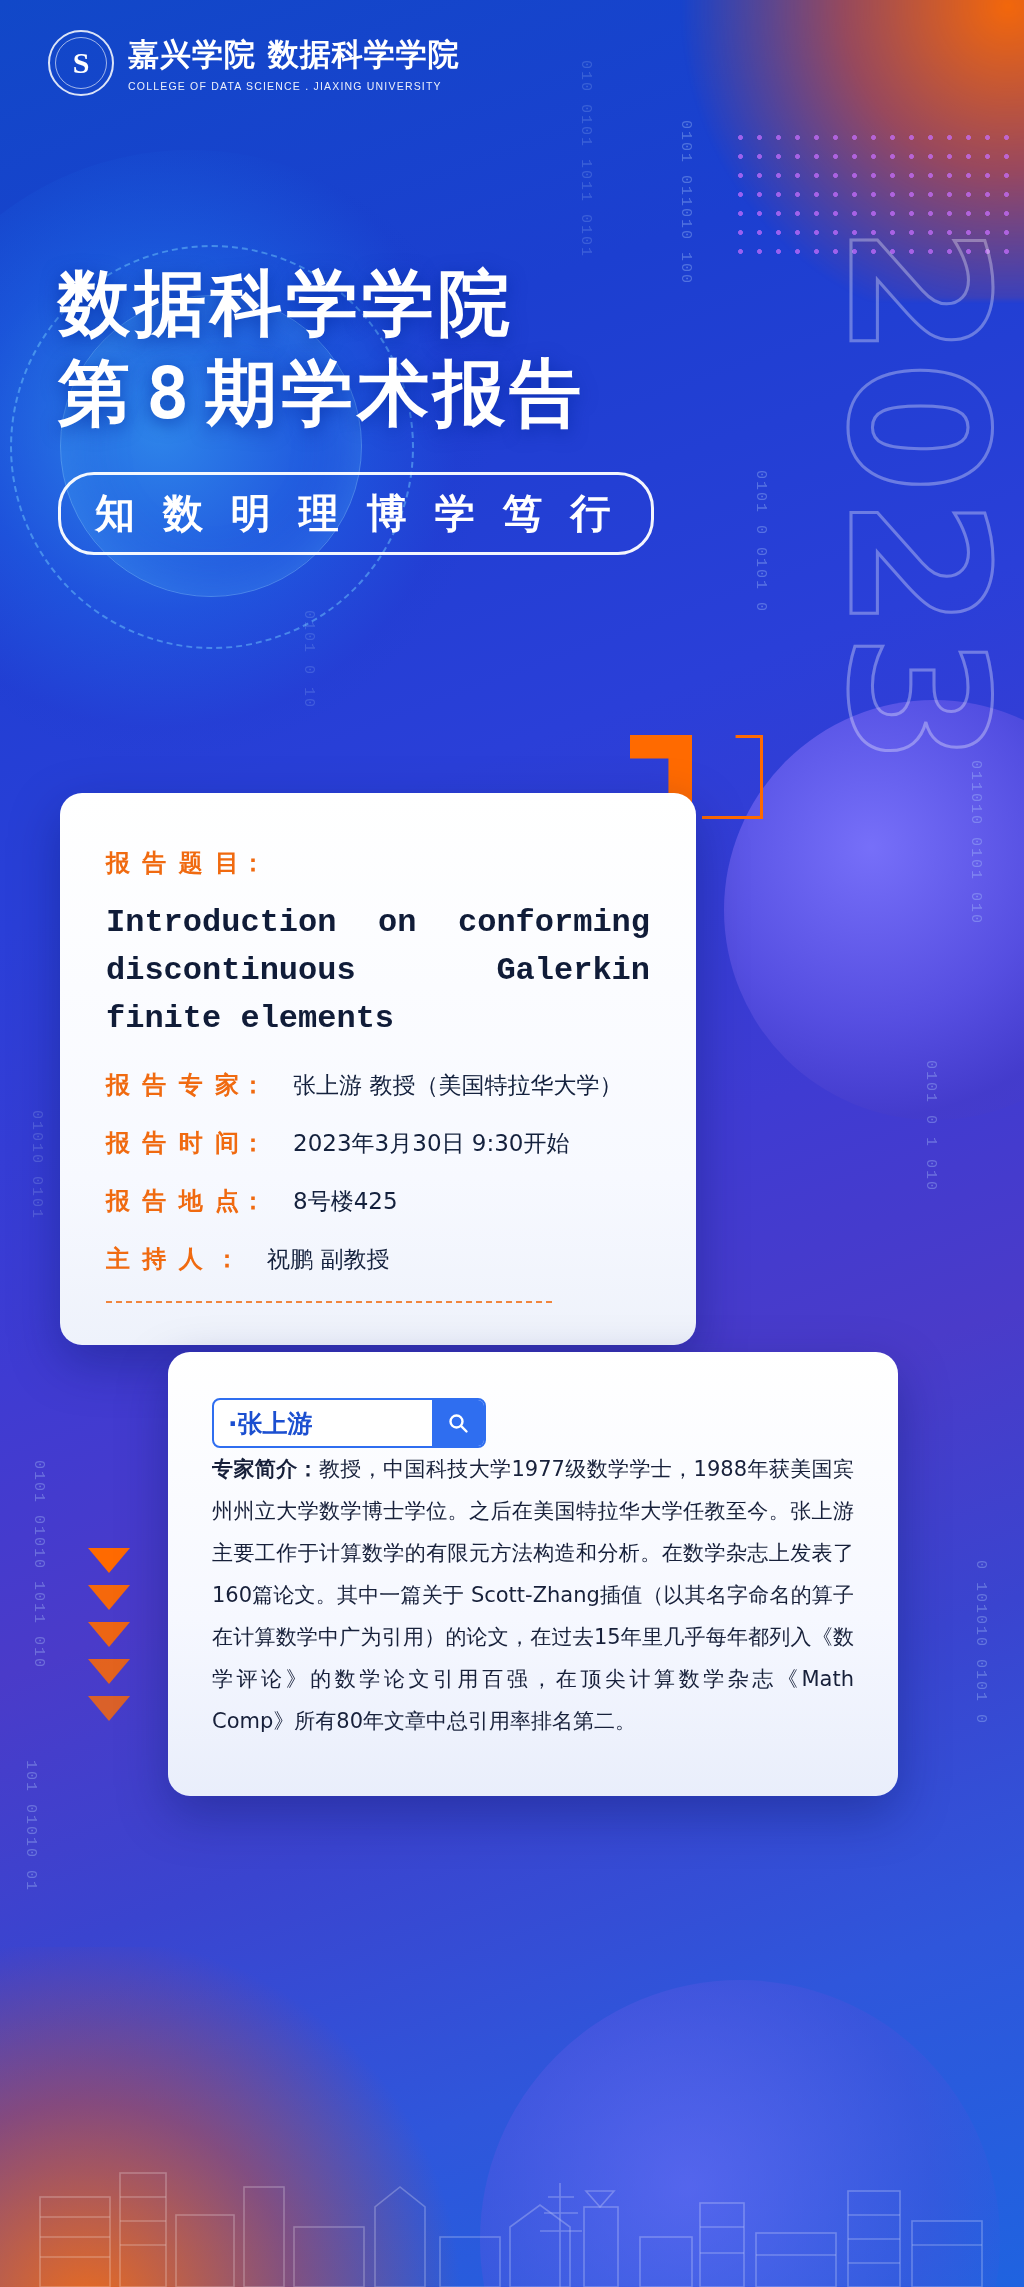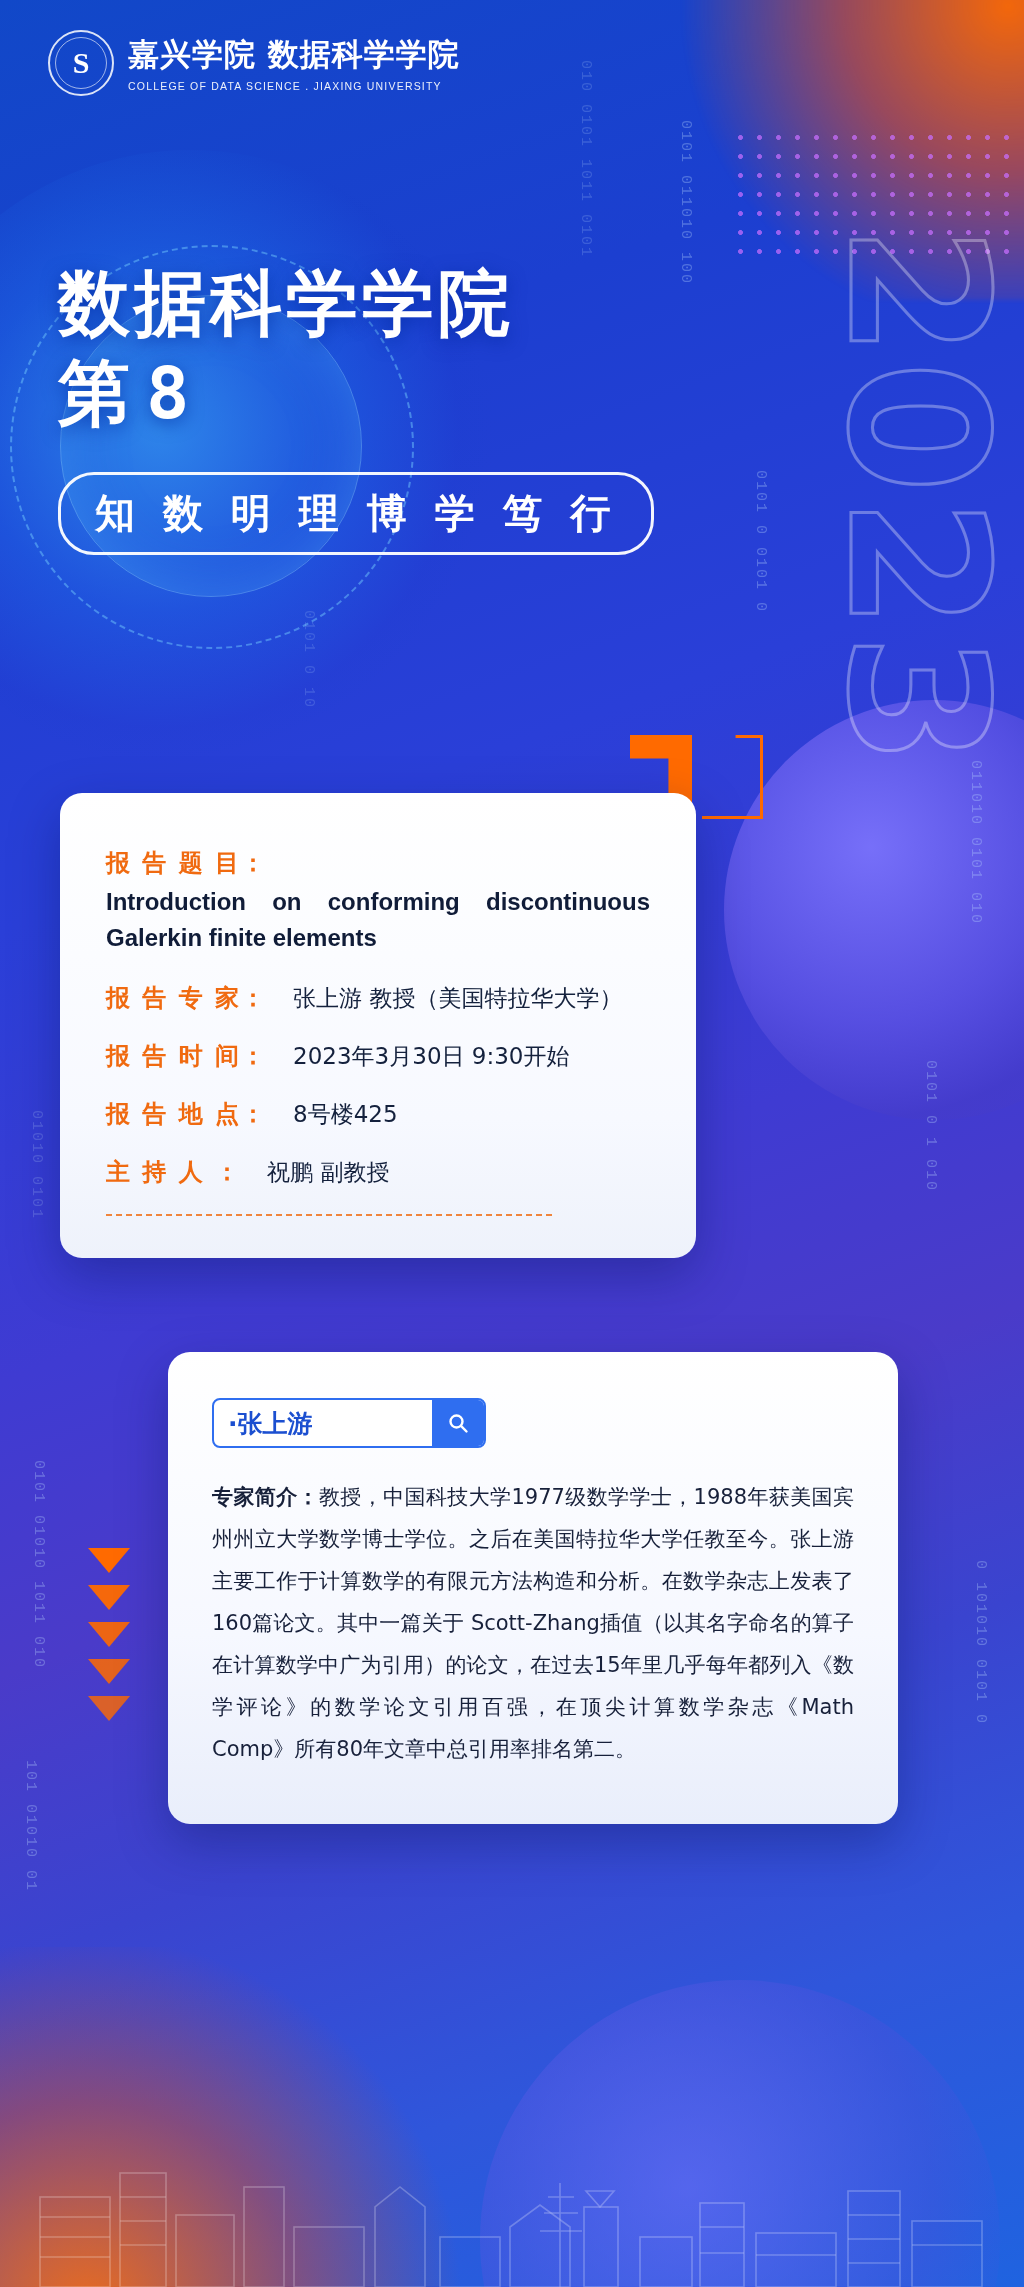--- a/index.html
+++ b/index.html
@@ -238,26 +238,26 @@
     margin-bottom: 26px;
   }
   .field-value {
     color: #14213d;
     font-size: 23px;
     font-weight: normal;
     font-family: "DejaVu Sans", sans-serif;
   }
   .title-en {
     color: #101c38;
-    font-size: 24px;
+    font-size: 32px;
     font-weight: bold;
     line-height: 1.5;
-    margin-top: 5px;
+    margin-top: 20px;
     text-align: justify;
-    font-family: Liberation Sans, sans-serif;
+    font-family: Liberation Mono, monospace;
   }
   .dashed-sep {
     margin-top: 16px;
     border-top: 2px dashed #f0853c;
     width: 82%;
   }
   
   .bio-card {
     position: absolute;
     left: 168px; top: 1352px;
@@ -270,21 +270,20 @@
   }
   .search-box {
     display: flex;
     align-items: center;
     width: 270px;
     height: 46px;
     border: 2px solid #2f6ef0;
     border-radius: 8px;
     overflow: hidden;
     background: #fff;
-    margin-bottom: 28px;
   }
   .search-box .q {
     flex: 1;
     padding-left: 14px;
     color: #1b4fd0;
     font-size: 25px;
     font-weight: bold;
     font-family: "DejaVu Sans", sans-serif;
   }
   .search-btn {
@@ -363,20 +362,21 @@
       <div class="cn">嘉兴学院 数据科学学院</div>
       <div class="en">COLLEGE OF DATA SCIENCE . JIAXING UNIVERSITY</div>
     </div>
   </div>
 
   <div class="title-block">
     <div class="title-line">数据科学学院</div>
     <div class="title-line title-line-2">
       <span>第</span>
       <span class="issue-num">8</span>
+      <span>期学术报告</span>
     </div>
     <div class="slogan">知 数 明 理    博 学 笃 行</div>
   </div>
 
   <div class="bracket">
     <div class="solid"></div>
     <div class="hollow"></div>
   </div>
 
   <div class="info-card">

